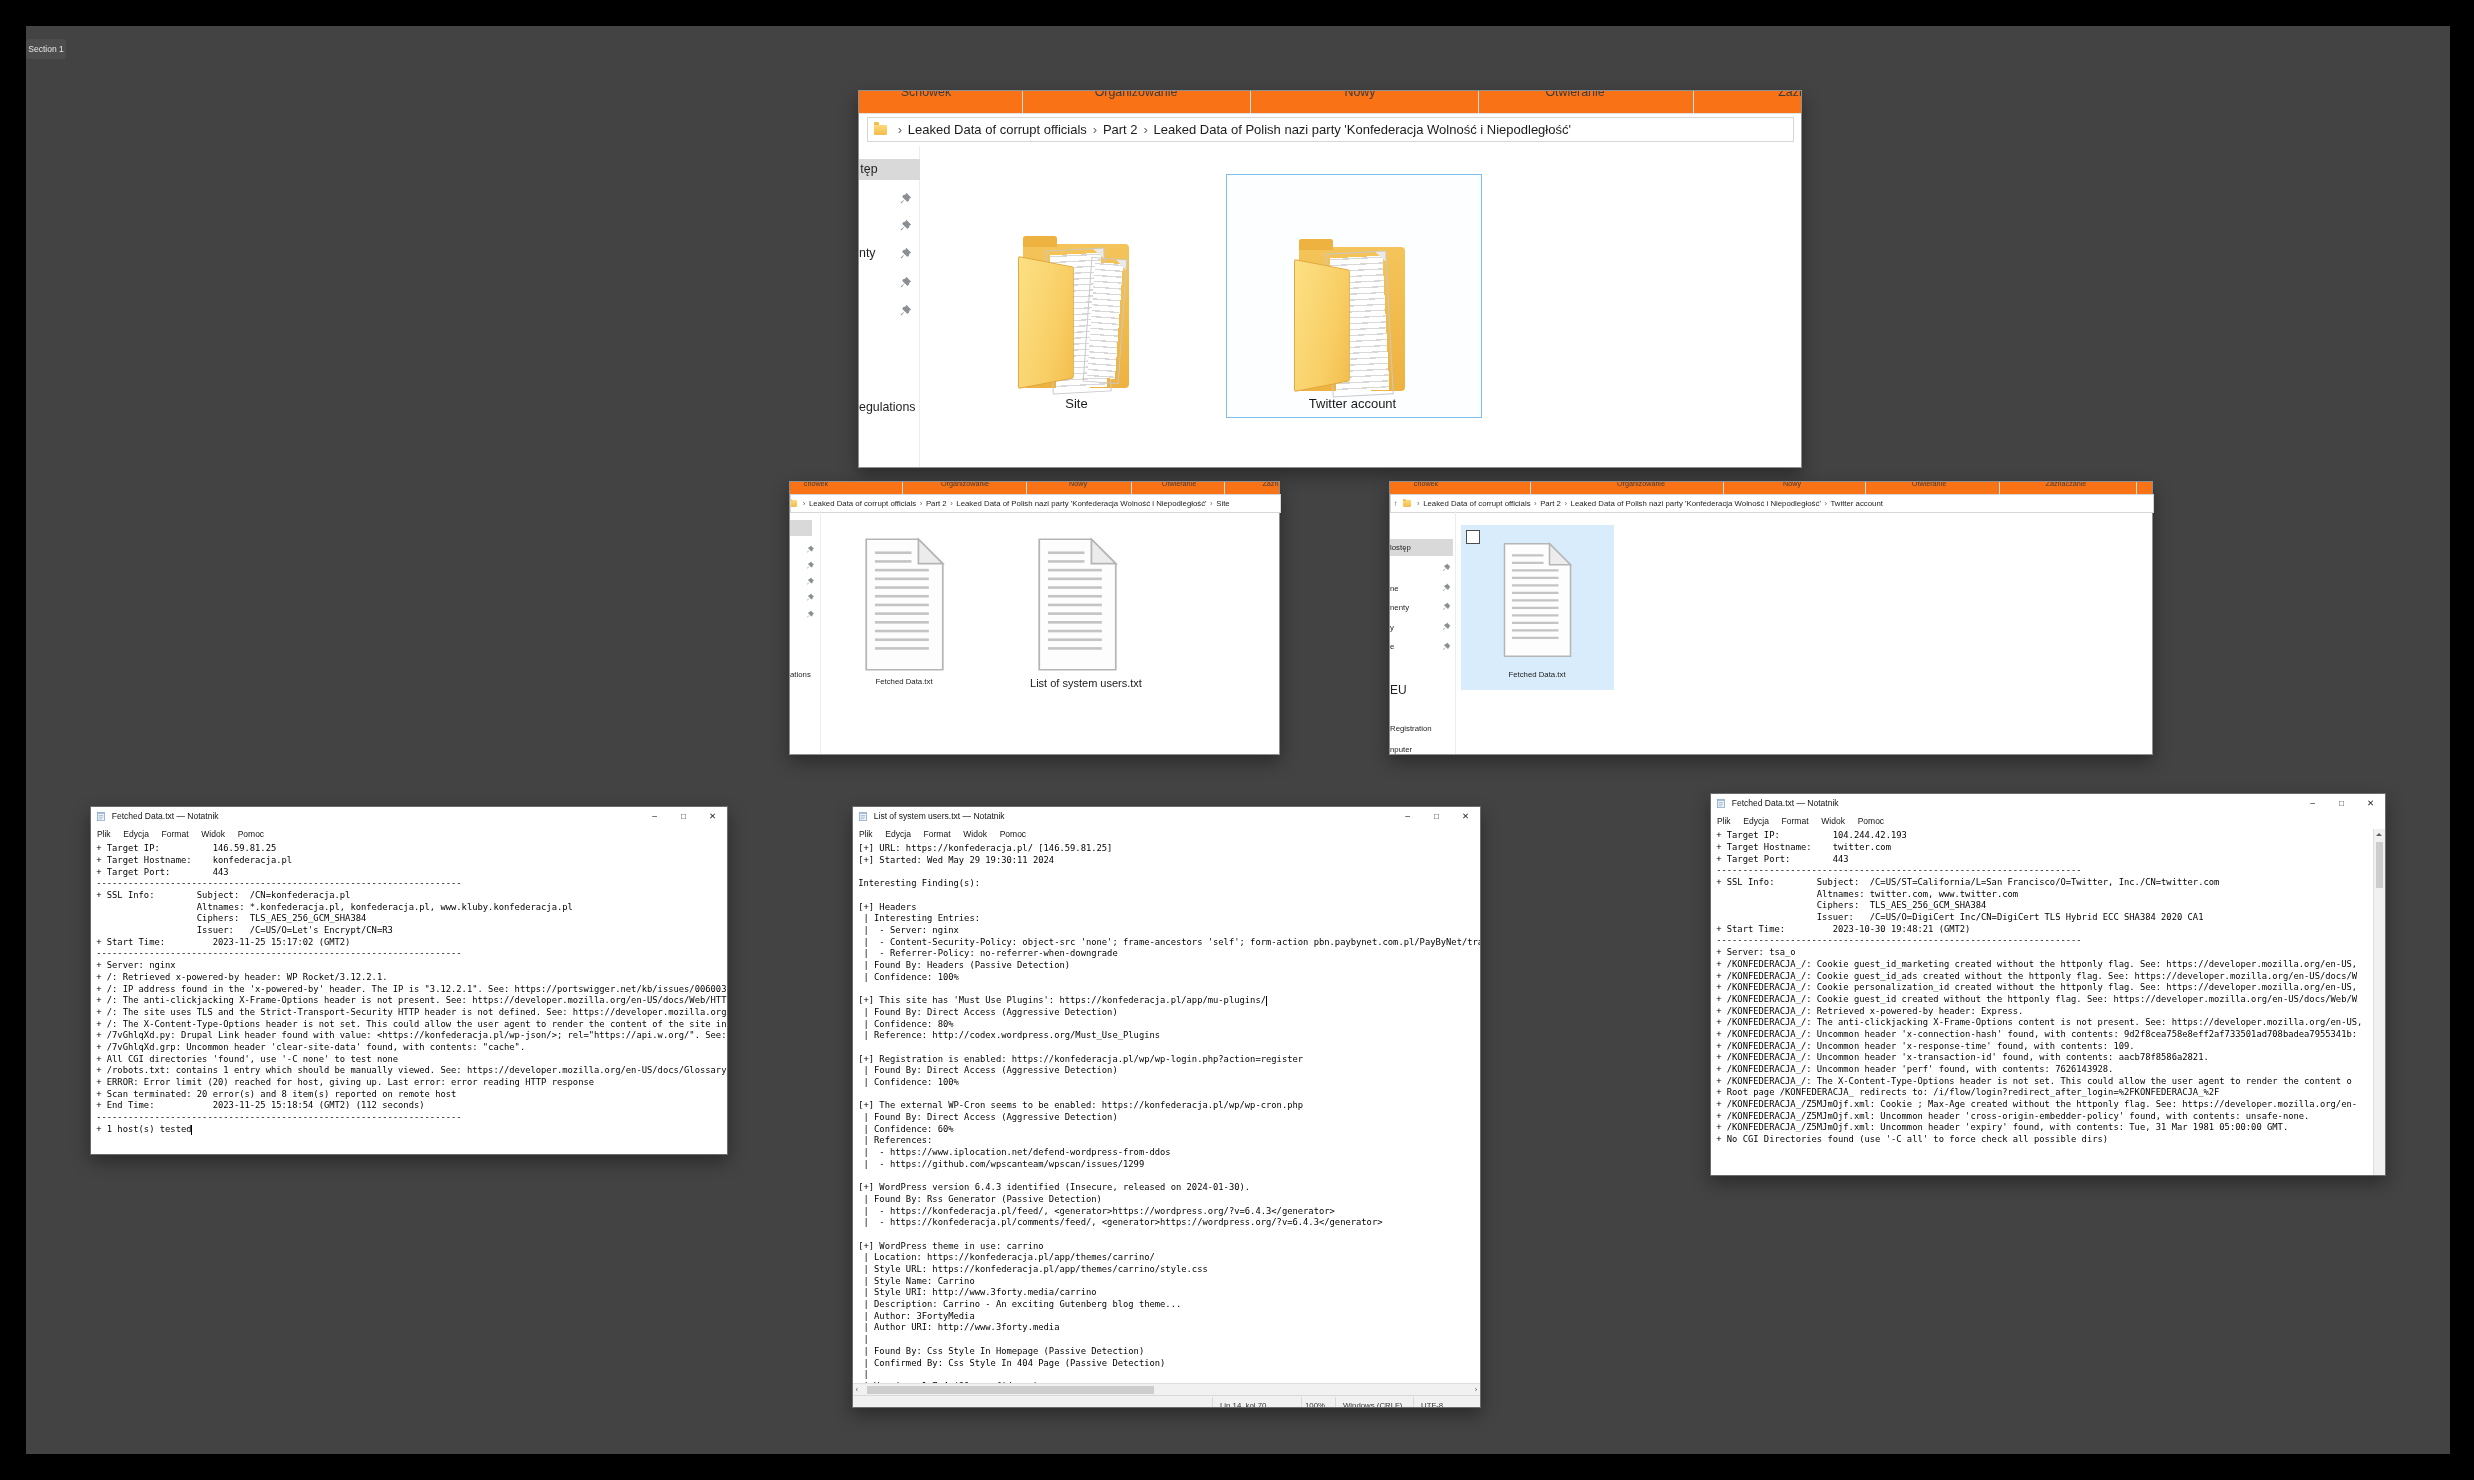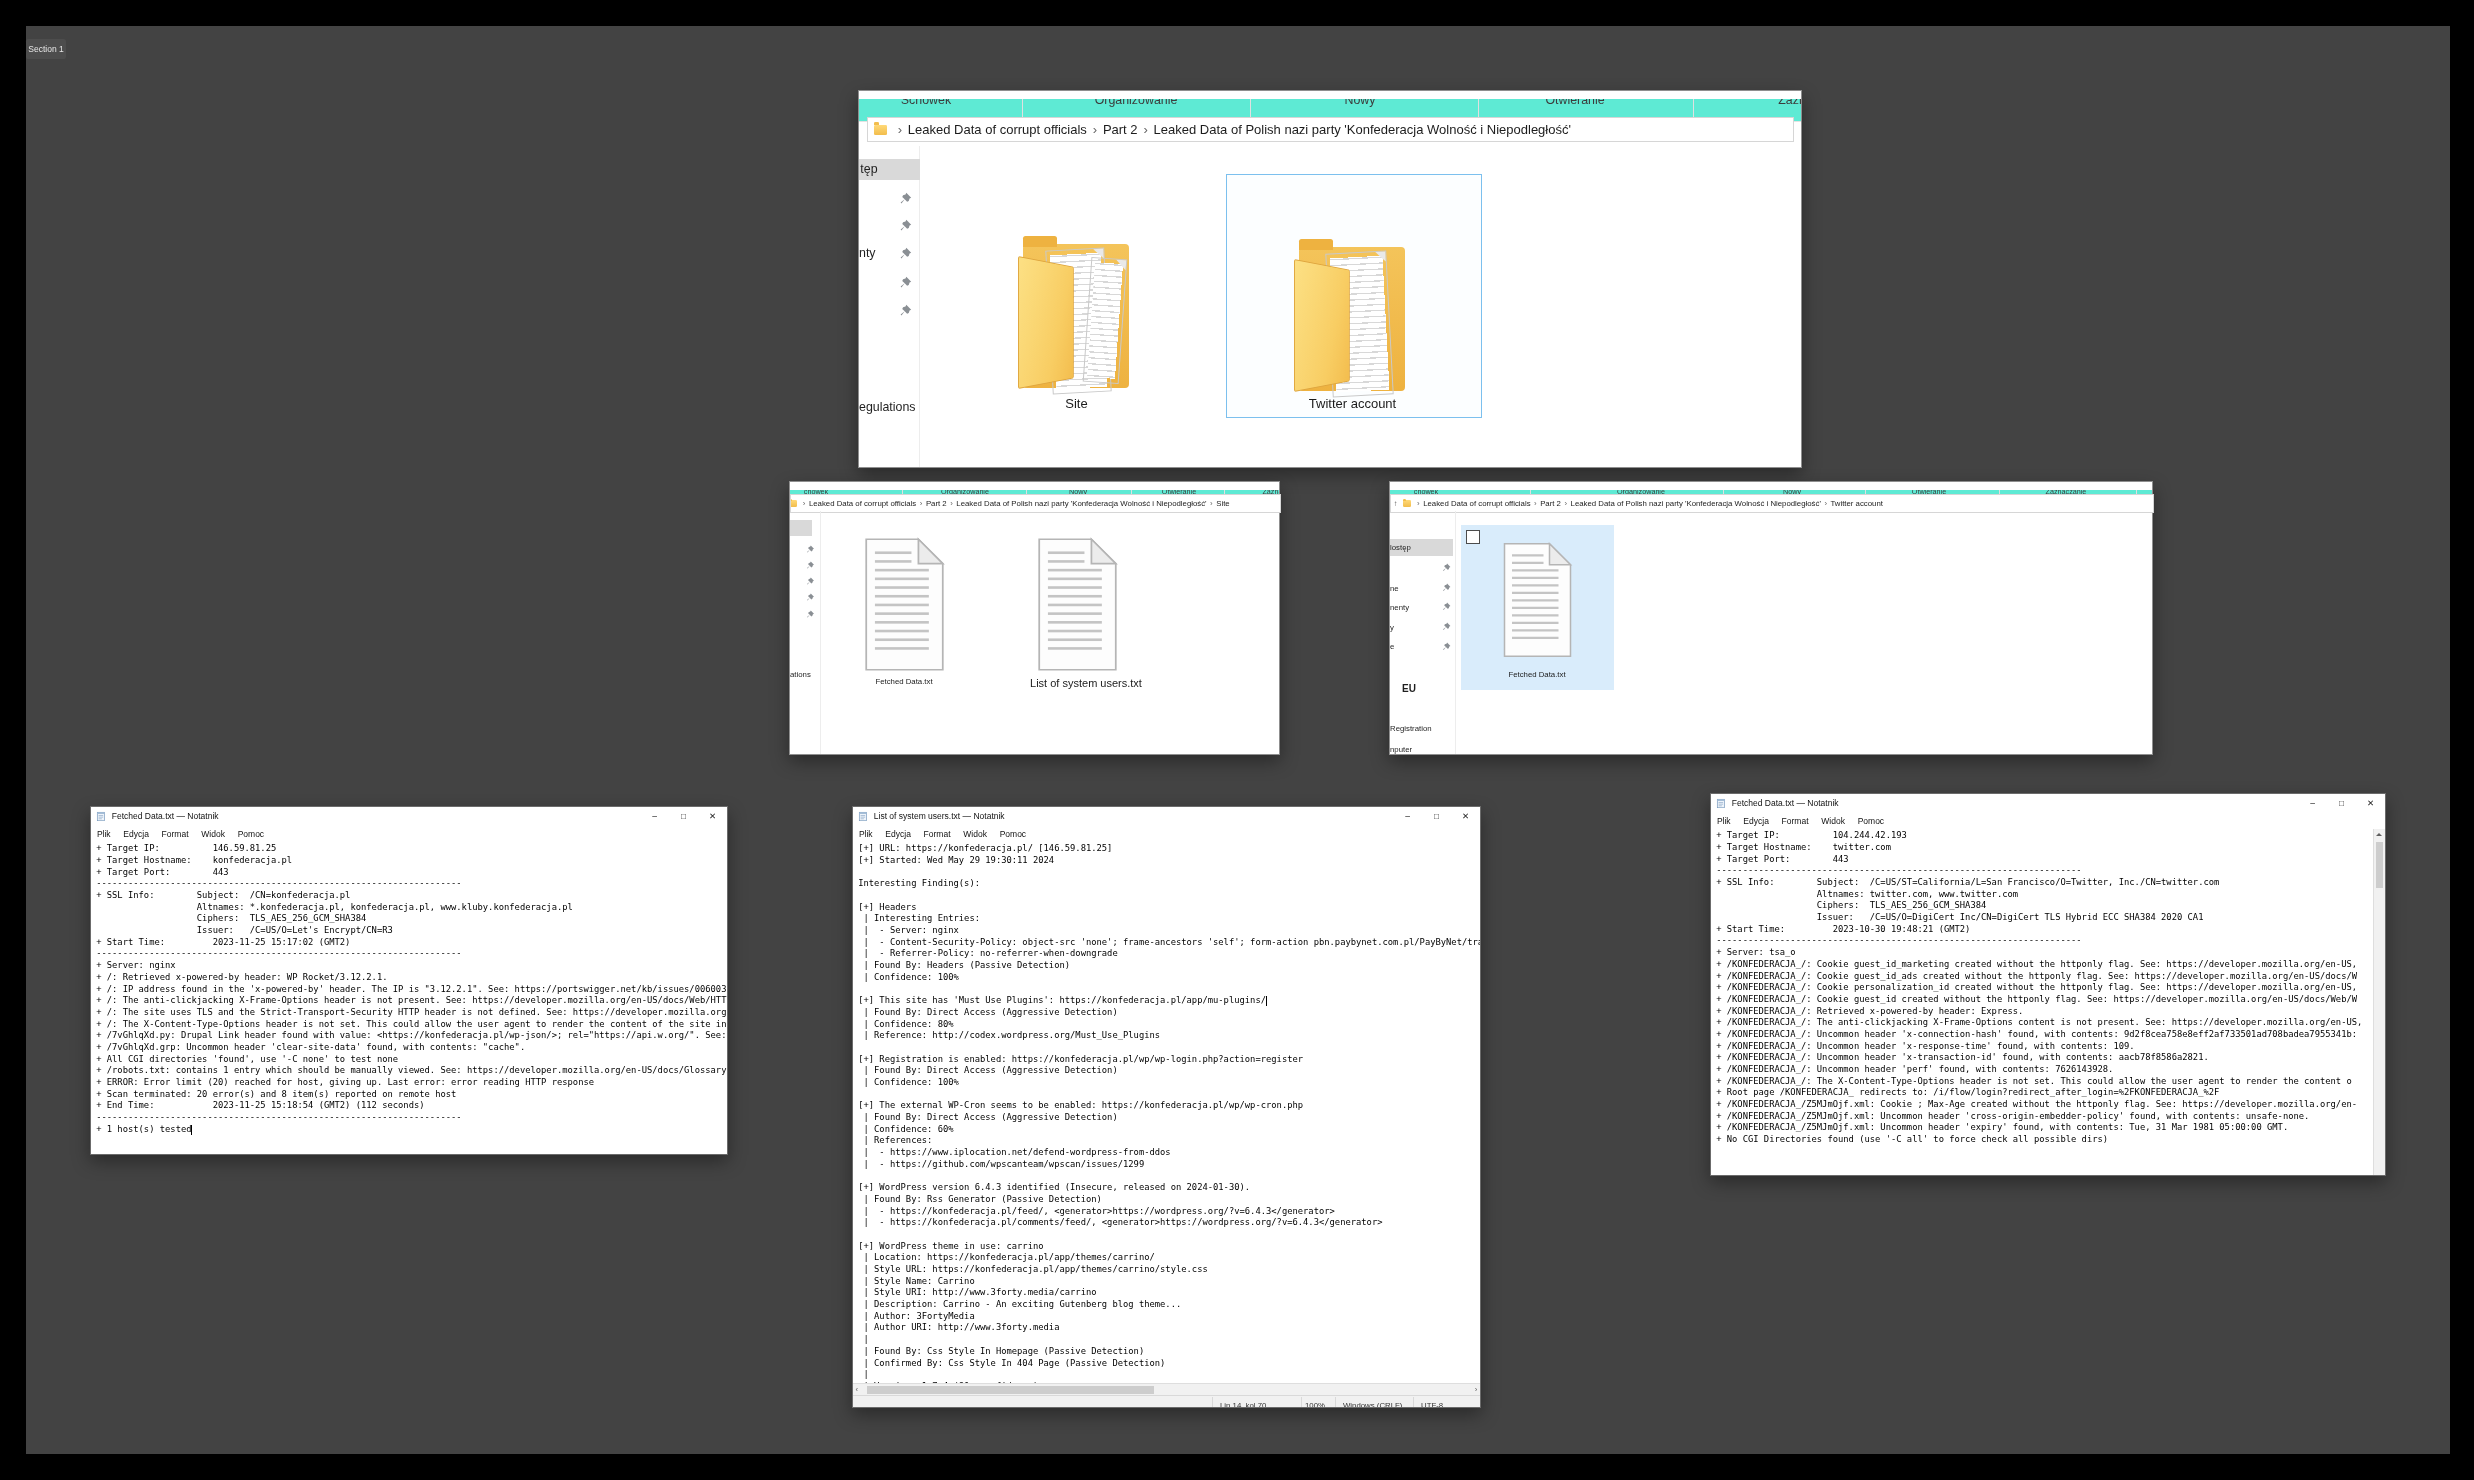--- a/index.html
+++ b/index.html
@@ -6,21 +6,21 @@
             font-family:"Liberation Sans",sans-serif;}
   #desktop{position:absolute;left:26px;top:26px;width:2424px;height:1428px;background:#434343;}
   #section-tab{position:absolute;left:26px;top:3.3px;width:40px;height:19.5px;background:#4d4d4d;
                border-radius:2.6px;color:#e6e6e6;font-size:8.5px;display:flex;align-items:center;
                justify-content:center;margin-top:36px;}
   
   .win{position:absolute;background:#fff;box-shadow:0 6.5px 17px rgba(0,0,0,.38);}
   .explorer{border:0.7px solid #8f8f8f;}
   .notepad{border:0.7px solid #6b6b6b;margin-top:17px;}
   
-  .ribbonstrip{position:absolute;left:0;right:0;top:8px;background:#5eead4;
+  .ribbonstrip{position:absolute;left:0;right:0;top:0;background:#f97316;
                border-bottom:0.7px solid #e3e3e3;overflow:hidden;}
   .rl{position:absolute;color:#3c3c3c;white-space:nowrap;transform:translateX(-50%);}
   .rsep{position:absolute;top:0;bottom:0;width:0.7px;background:#e0e0e0;}
   
   .addr{position:absolute;background:#fff;border:0.7px solid #d6d6d6;display:flex;
         align-items:center;white-space:nowrap;overflow:hidden;color:#1c1c1c;}
   .chev{color:#666;padding:0 .45em;flex:0 0 auto;}
   .crumb{flex:0 0 auto;}
   .minifolder{width:1.05em;height:.8em;background:linear-gradient(#ffd978,#f2bd4c);
               border-radius:1.3px;position:relative;margin:0 .35em 0 .45em;flex:0 0 auto;}
@@ -271,21 +271,21 @@
       <path d="M9 1l6 6-2 1-1 3-2 1-3-3-4 5-1-1 5-4-3-3 1-2 3-1z" fill="#8a8f94"></path>
     </svg>
   <div class="sbfrag" style="left:0;top:141px;width:46px;font-size:7.8px;">y</div>
   <svg class="pin" style="left:52px;top:140px;" width="9" height="9" viewBox="0 0 16 16">
       <path d="M9 1l6 6-2 1-1 3-2 1-3-3-4 5-1-1 5-4-3-3 1-2 3-1z" fill="#8a8f94"></path>
     </svg>
   <div class="sbfrag" style="left:0;top:160px;width:46px;font-size:7.8px;">e</div>
   <svg class="pin" style="left:52px;top:160px;" width="9" height="9" viewBox="0 0 16 16">
       <path d="M9 1l6 6-2 1-1 3-2 1-3-3-4 5-1-1 5-4-3-3 1-2 3-1z" fill="#8a8f94"></path>
     </svg>
-  <div class="sbfrag" style="left:12px;top:201px;width:46px;font-size:10px;font-weight:bold;">EU</div>
+  <div class="sbfrag" style="left:0;top:201px;width:46px;font-size:12px;">EU</div>
   <div class="sbfrag" style="left:0;top:242px;width:63px;font-size:7.8px;">Registration</div>
   <div class="sbfrag" style="left:0;top:263px;width:46px;font-size:7.8px;">nputer</div>
 
   <div class="seltile" style="left:71px;top:43px;width:153px;height:165px;"></div>
   <div class="checkbox" style="left:76px;top:48px;"></div>
   <svg class="pagefile" style="left:110px;top:60px;" width="75" height="116" viewBox="0 0 100 154">
     <path d="M6 2 H66 L94 30 V152 H6 Z" fill="#fdfdfd" stroke="#b5b5b5" stroke-width="2"></path>
     <path d="M66 2 L66 30 H94 Z" fill="#ececec" stroke="#b5b5b5" stroke-width="2"></path>
     <g fill="#c4c4c4">
       <rect x="16" y="16" width="42" height="3"></rect>

